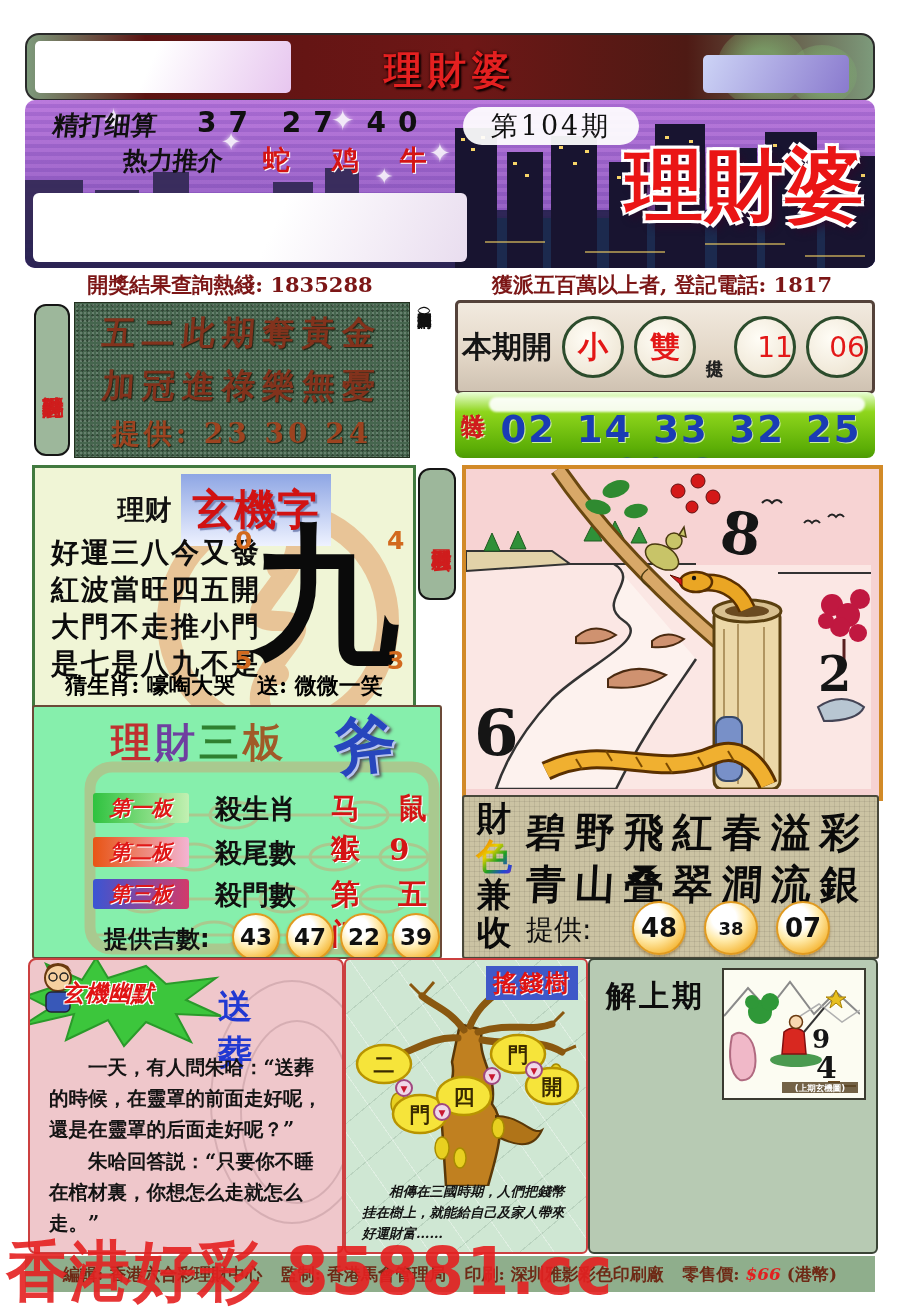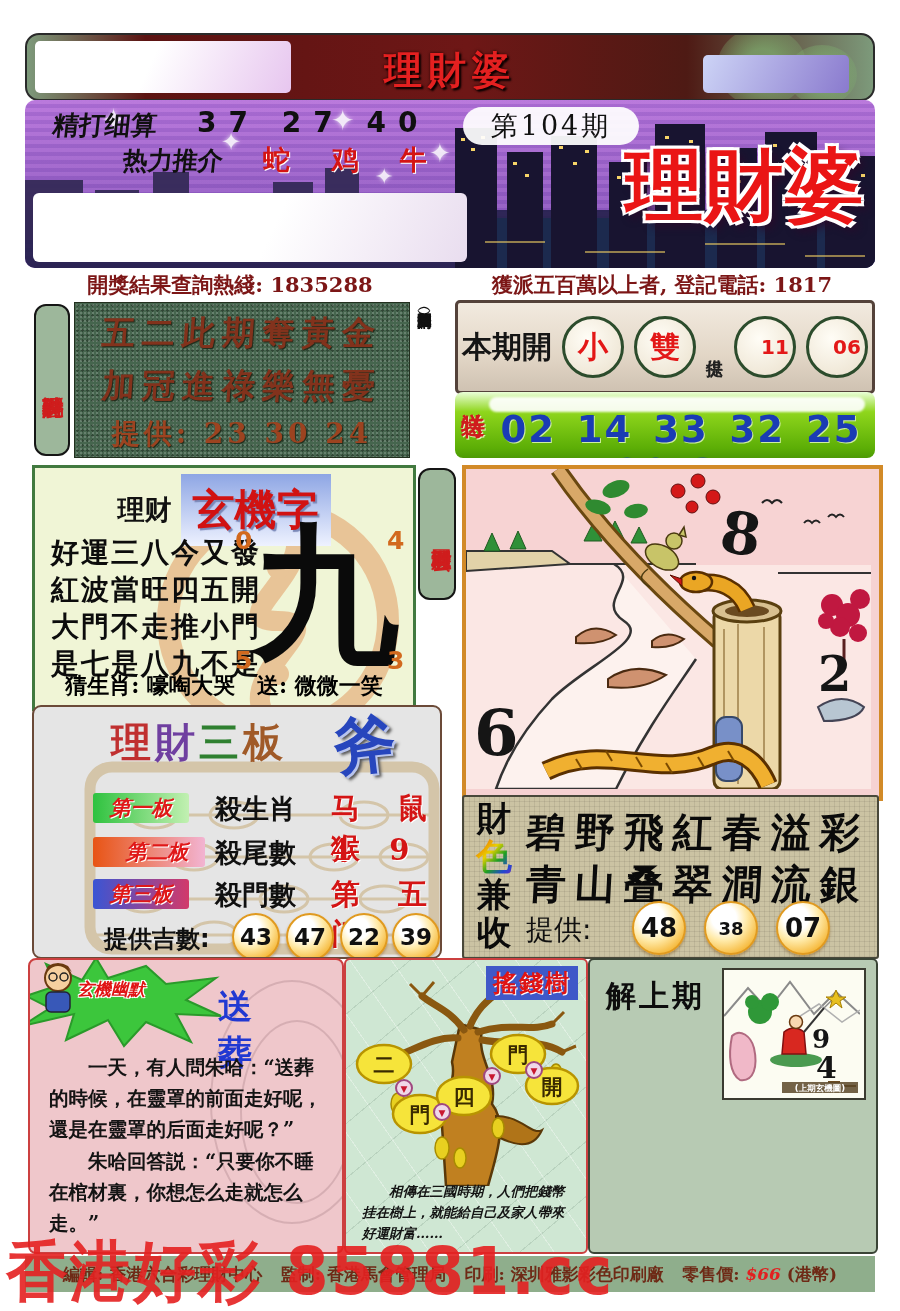--- a/index.html
+++ b/index.html
@@ -48,21 +48,21 @@
     font-size:14px;font-weight:bold;color:#111;line-height:26px;font-family:"DejaVu Serif",serif;}
   
   #resultbox{left:455px;top:300px;width:420px;height:160px;}
   #resulttop{left:0;top:0;width:414px;height:88px;border:3px solid #54423a;border-radius:5px;
     background:linear-gradient(180deg,#f2eadf 0%,#e2d6c6 60%,#cfc2b2 100%);
     display:flex;align-items:center;justify-content:center;gap:10px;}
   #resulttop .lbl{font-family:"DejaVu Serif",serif;font-size:30px;font-weight:bold;color:#151515;}
   .rc{width:56px;height:56px;border:3px solid #2c4c2c;border-radius:50%;flex:0 0 auto;
     background:radial-gradient(circle at 40% 35%,#fffdf6,#eae0cc);display:flex;align-items:center;justify-content:center;}
   .rc .t{font-size:30px;font-weight:bold;color:#e31818;font-family:"DejaVu Serif",serif;}
-  .rc .n{font-size:20px;font-weight:bold;color:#e31818;margin-left:20px;}
+  .rc .n{font-size:28px;font-weight:normal;color:#e31818;margin-left:20px;}
   #tigong{writing-mode:vertical-rl;text-orientation:upright;font-size:17px;font-weight:bold;color:#222;line-height:18px;}
   #specialbar{left:0;top:92px;width:420px;height:66px;border-radius:8px;
     background:linear-gradient(180deg,#eaffd8 0%,#8fd61c 30%,#5cae06 85%,#4c9a04 100%);overflow:hidden;}
   #specialbar .shine{left:34px;top:5px;width:376px;height:15px;border-radius:8px;background:rgba(255,255,255,.9);filter:blur(1px);}
   #speciallabel{left:4px;top:2px;height:62px;writing-mode:vertical-rl;text-orientation:upright;
     font-size:24px;font-weight:bold;color:#cf1d1d;line-height:28px;font-family:"DejaVu Serif",serif;text-shadow:1px 1px 0 #dfffc0;}
   #specialnums{left:36px;top:16px;width:380px;text-align:center;font-size:37px;font-weight:bold;color:#1a3cb4;
     letter-spacing:2px;word-spacing:6px;text-shadow:1px 1px 0 #cfeea0;}
   
   #mwbox{left:32px;top:465px;width:378px;height:240px;border:3px solid #41793f;background:#f0f5d6;overflow:hidden;}
@@ -71,30 +71,30 @@
   #mwbox .hdr .chip{display:inline-block;background:linear-gradient(180deg,#8ea6e4,#eef2ff);padding:8px 12px;margin-left:4px;
     font-family:"DejaVu Serif",serif;font-size:42px;font-weight:bold;color:#d11212;text-shadow:2px 2px 1px #7a88b8;vertical-align:middle;}
   #mwbox .pline{left:16px;font-family:"DejaVu Serif",serif;font-size:28px;font-weight:bold;color:#0c0c0c;letter-spacing:2px;}
   #bigchar{left:216px;top:52px;font-size:148px;font-weight:bold;color:#0a0a0a;font-family:"DejaVu Serif",serif;line-height:1;}
   .corner{font-size:25px;font-weight:bold;color:#d2691e;}
   #mwfoot{left:0;bottom:7px;width:100%;text-align:center;font-family:"DejaVu Serif",serif;
     font-size:22px;font-weight:bold;color:#000000;}
   
   #picbox{left:462px;top:465px;width:413px;height:328px;border:4px solid #d28a28;background:#f6d2d2;overflow:hidden;}
   
-  #axebox{left:32px;top:705px;width:406px;height:250px;border:2px solid #6b4a38;background:#e5e5e5;overflow:hidden;border-radius:9px;}
+  #axebox{left:32px;top:705px;width:406px;height:250px;border:2px solid #6b4a38;background:#86efac;overflow:hidden;border-radius:3px;}
   #axetitle{left:0;top:8px;width:330px;text-align:center;font-family:"DejaVu Serif",serif;font-size:40px;font-weight:bold;letter-spacing:4px;}
   #axetitle .c0{color:#c03030}#axetitle .c1{color:#6f3fa0}#axetitle .c2{color:#2f8030}#axetitle .c3{color:#a05a28}
   #axechar{left:300px;top:-4px;font-family:"DejaVu Serif",serif;font-size:62px;font-weight:bold;color:#2746bd;
     text-shadow:2px 2px 0 #b8c4ee,4px 4px 3px #555;transform:rotate(-6deg);}
   .axerow{left:0;height:40px;width:100%;margin-left:45px;}
   .badge{position:absolute;left:14px;top:2px;width:96px;height:30px;border-radius:3px;text-align:center;line-height:30px;
     font-size:21px;font-weight:bold;font-style:italic;color:#e01818;text-shadow:1px 1px 0 #fff;}
   .b1{background:linear-gradient(90deg,#2fc23f,#c2f0b2);}
-  .b2{background:linear-gradient(90deg,#e85414,#f2b4d2);padding-left:16px;}
+  .b2{background:linear-gradient(90deg,#e85414,#f2b4d2);}
   .b3{background:linear-gradient(90deg,#3a55d4,#d23a6a);}
   .axerow .lab{position:absolute;left:136px;top:0;font-family:"DejaVu Serif",serif;font-size:27px;font-weight:bold;color:#101010;}
   .axerow .val{position:absolute;left:252px;top:-2px;font-family:"DejaVu Serif",serif;font-size:29px;font-weight:bold;color:#d41414;
     word-spacing:16px;letter-spacing:6px;text-shadow:1px 1px 0 #fff;}
   #luckyrow{left:0;top:210px;width:100%;}
   #luckyrow .lab{position:absolute;left:70px;top:6px;font-size:24px;font-weight:bold;color:#101010;}
   .ball{border-radius:50%;background:radial-gradient(circle at 36% 30%,#ffffff 26%,#ffeaa8 48%,#f6ba3e 78%,#e8941a 100%);
     border:2px solid #e09a20;display:flex;align-items:center;justify-content:center;font-weight:bold;color:#101010;
     box-shadow:0 2px 3px rgba(120,70,0,.4);}
   
@@ -104,22 +104,22 @@
   #csside{left:8px;top:2px;width:44px;text-align:center;font-family:"DejaVu Serif",serif;font-weight:bold;line-height:38px;}
   #csside .k{display:block;font-size:34px;color:#0a0a0a;}
   #csside .rainbow{font-size:36px;background:linear-gradient(135deg,#e01010,#f08000,#e8d000,#20a020,#2048d0,#8020c0);
     -webkit-background-clip:text;background-clip:text;color:transparent;}
   .csline{left:62px;font-family:"DejaVu Serif",serif;font-size:40px;font-weight:bold;color:#0a0a0a;letter-spacing:9px;transform:skewX(-3deg);}
   #csprov{left:62px;top:114px;font-size:28px;font-weight:normal;color:#101010;}
   
   #humorbox{left:28px;top:958px;width:312px;height:292px;border:2px solid #cc4040;border-radius:8px;background:#efc7cb;overflow:hidden;}
   #humorbox .sketch{border:2px solid rgba(150,110,120,.28);border-radius:50%;}
   #burst{left:-14px;top:-4px;}
-  #bursttext{left:32px;top:18px;font-size:17px;font-weight:bold;font-style:italic;color:#e01414;
-    text-shadow:-1px -1px 0 #fff,1px -1px 0 #fff,-1px 1px 0 #fff,1px 1px 0 #fff;margin-left:15px;}
+  #bursttext{left:32px;top:18px;font-size:23px;font-weight:bold;font-style:italic;color:#e01414;
+    text-shadow:-1px -1px 0 #fff,1px -1px 0 #fff,-1px 1px 0 #fff,1px 1px 0 #fff;}
   #humortitle{left:188px;top:24px;font-family:"DejaVu Serif",serif;font-size:34px;font-weight:bold;color:#2138d2;letter-spacing:8px;}
   #humorbody{left:0;top:92px;width:100%;padding:0 19px;box-sizing:border-box;
     font-family:"DejaVu Serif",serif;font-size:19.5px;font-weight:bold;color:#141414;line-height:1.6;}
   #humorbody p{margin:0;text-indent:2em;}
   
   #treebox{left:344px;top:958px;width:240px;height:292px;border:2px solid #cc4040;border-radius:6px;background-color:#cfe7d3;overflow:hidden;
     background-image:repeating-linear-gradient(55deg,rgba(255,255,255,.35) 0 1px,transparent 1px 34px),
                      repeating-linear-gradient(-40deg,rgba(120,150,130,.25) 0 1px,transparent 1px 42px);}
   #treetitle{right:8px;top:6px;background:#3f58c8;padding:1px 7px;font-family:"DejaVu Serif",serif;
     font-size:24px;font-weight:bold;color:#e01414;text-shadow:1px 1px 0 #fff;letter-spacing:2px;}

